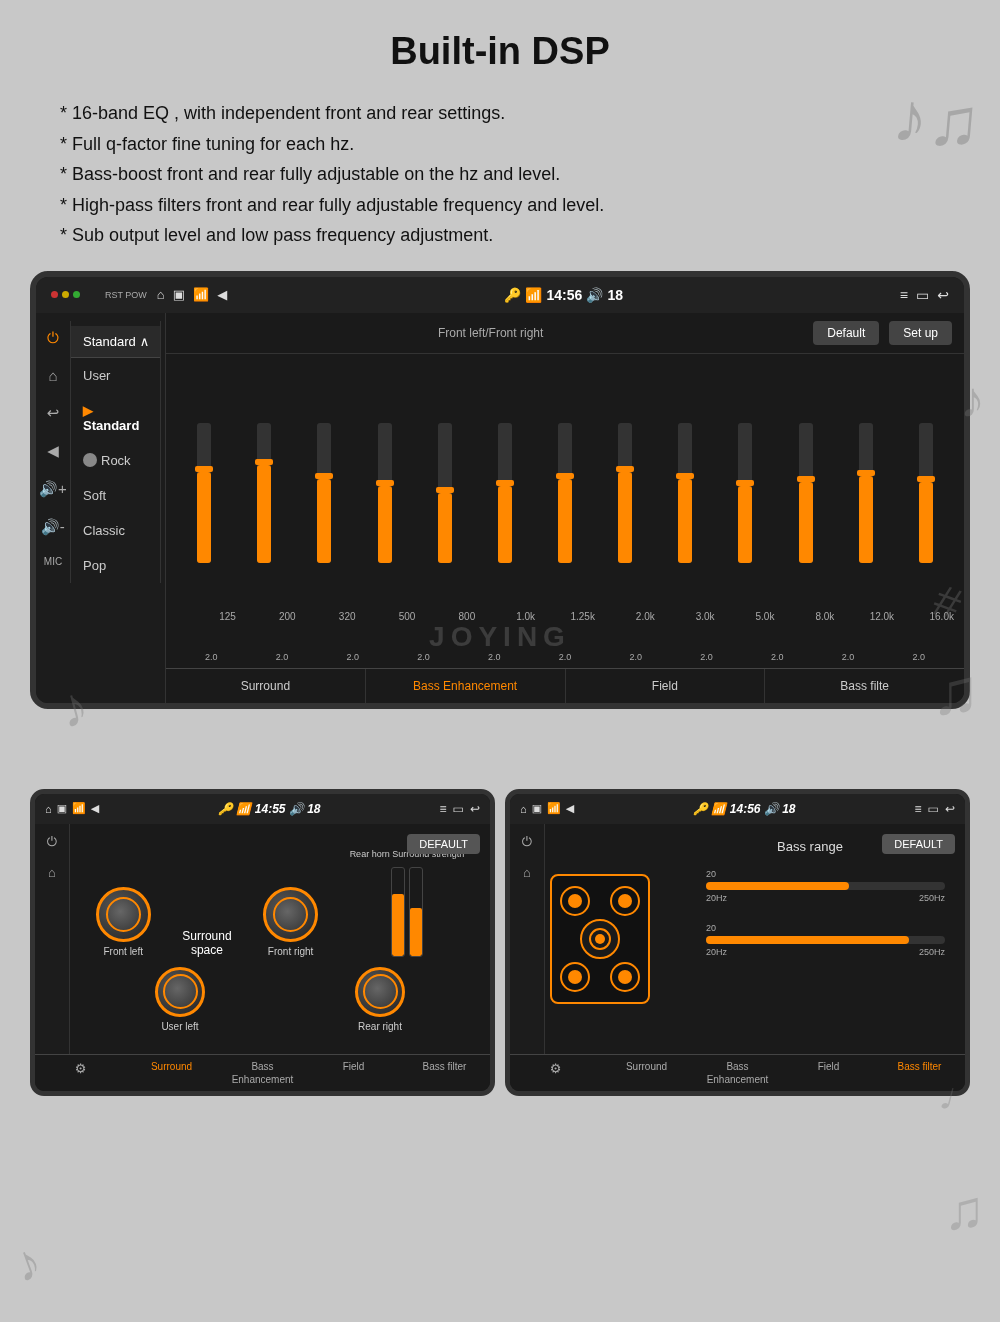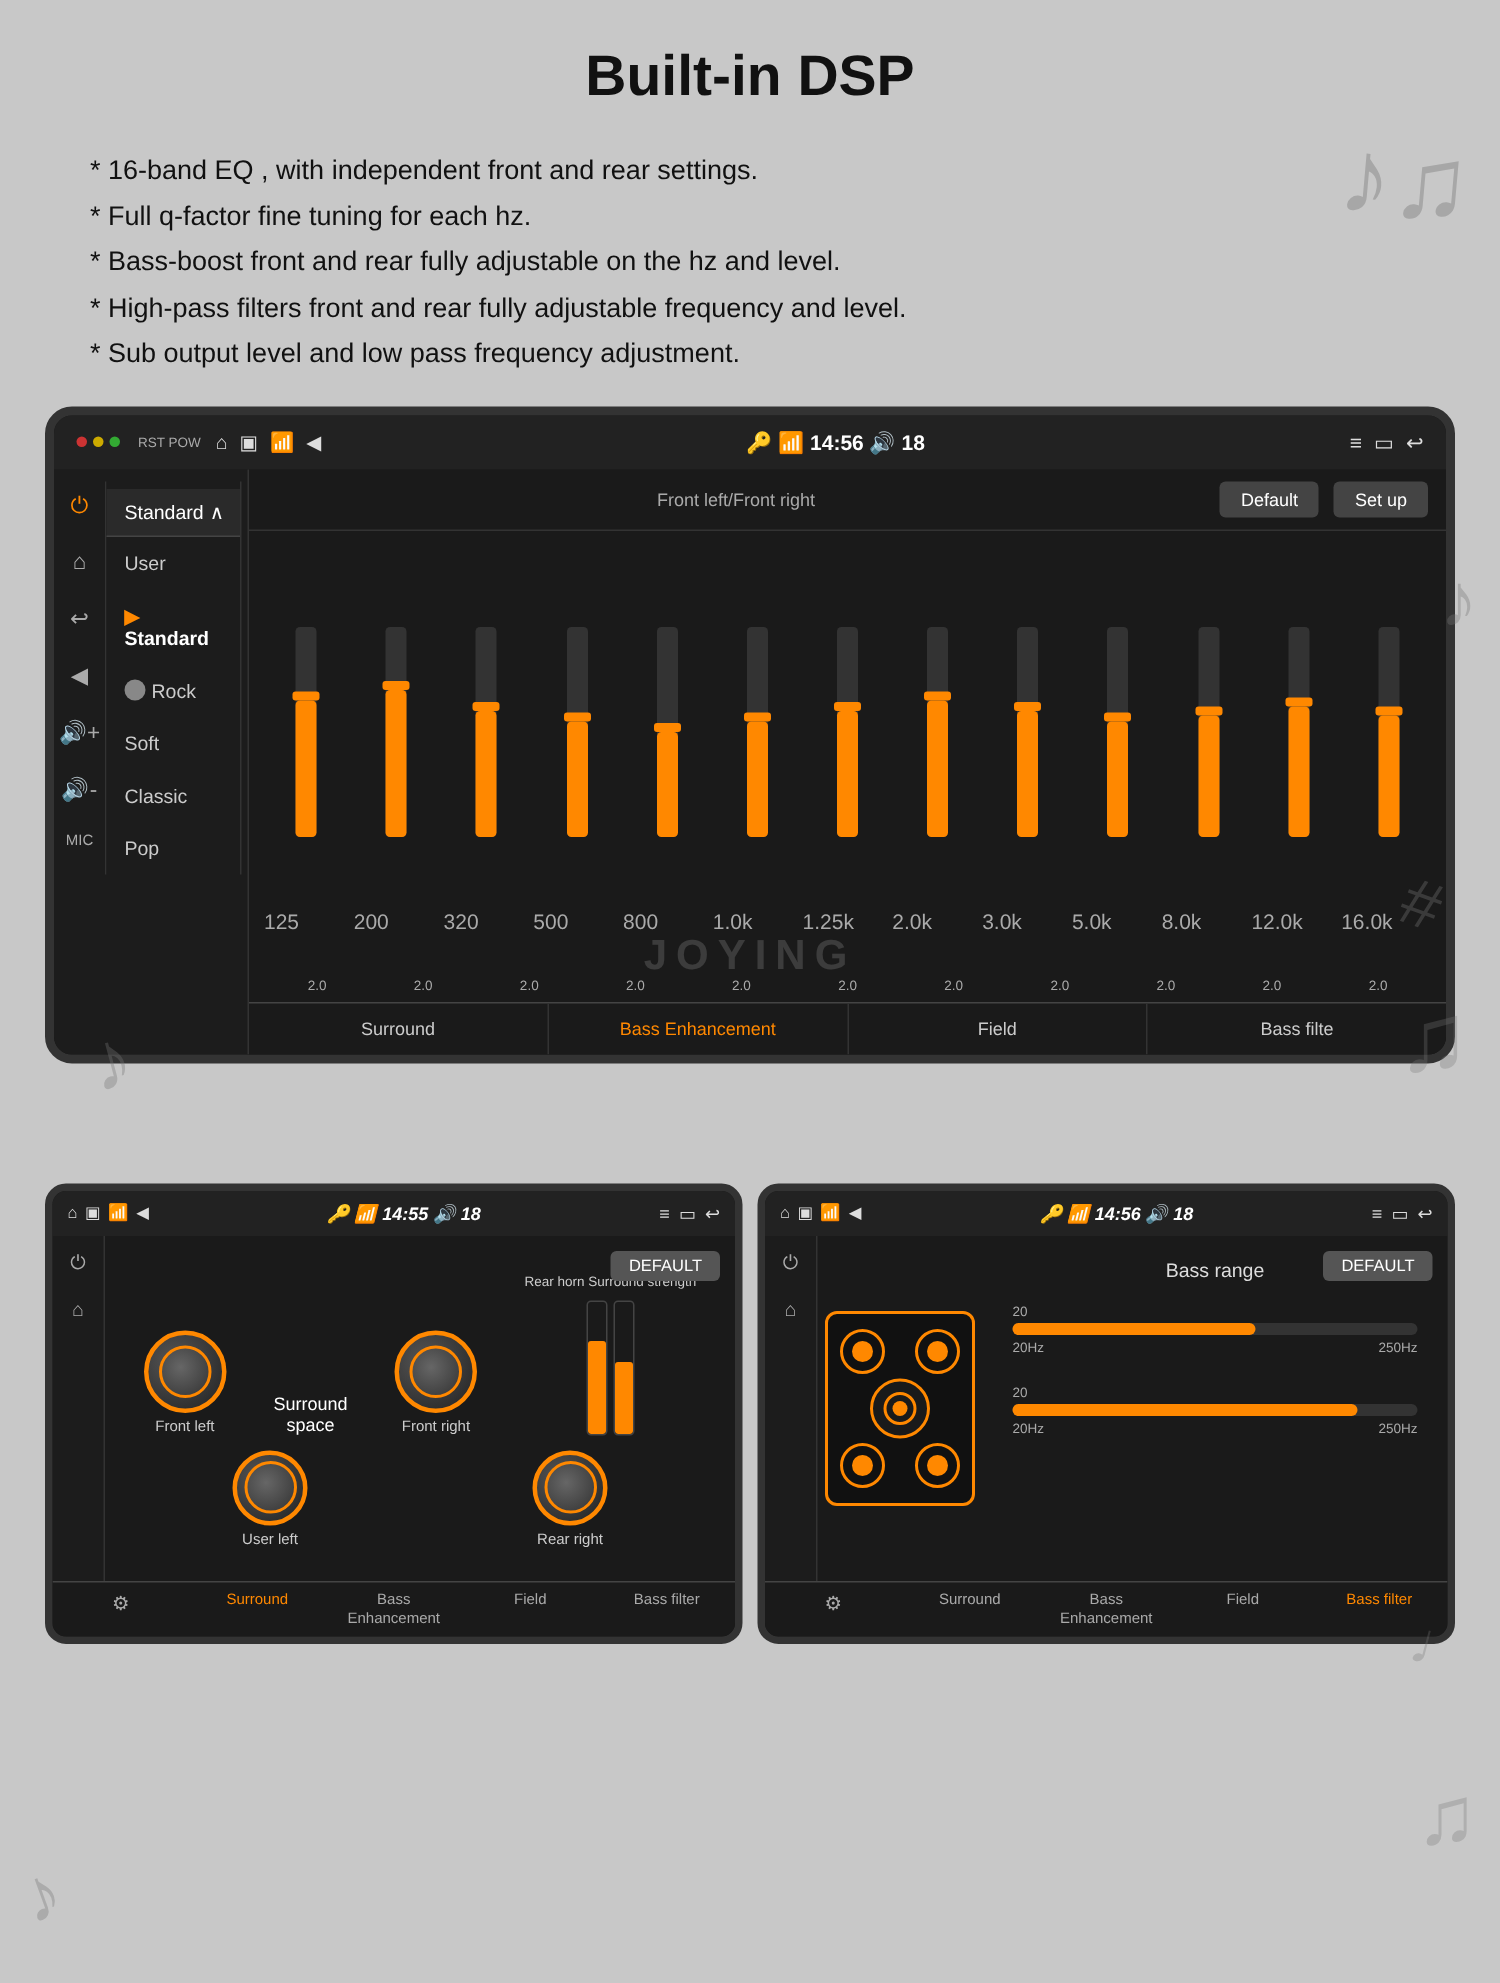--- a/index.html
+++ b/index.html
@@ -55,21 +55,21 @@
     }
     .status-dots {
       display: flex; gap: 4px;
     }
     .status-dot {
       width: 7px; height: 7px; border-radius: 50%;
     }
     .dot-red { background: #cc3333; }
     .dot-yellow { background: #ccaa00; }
     .dot-green { background: #33aa33; }
-    .status-rst { color: #aaa; font-size: 9px; margin-left: 2px; }
+    .status-rst { color: #aaa; font-size: 9px; margin-left: 15px; }
     .status-icons { display: flex; align-items: center; gap: 8px; color: #ddd; font-size: 13px; }
     .status-center { flex: 1; text-align: center; color: #fff; font-size: 14px; font-weight: bold; }
     .status-right { display: flex; gap: 8px; align-items: center; color: #ddd; font-size: 14px; }
 
     
     .dsp-content {
       display: flex;
       height: 390px;
     }
     .dsp-sidebar {
@@ -195,23 +195,23 @@
       left: -2px;
       cursor: pointer;
     }
     .eq-freq-labels {
       display: flex;
       justify-content: space-around;
       padding: 4px 10px;
     }
     .eq-freq {
       color: #aaa;
-      font-size: 14px;
-      flex: 1;
-      text-align: left;
+      font-size: 10px;
+      flex: 1;
+      text-align: right;
       margin-top: 24px;
     }
     .eq-value-labels {
       display: flex;
       justify-content: space-around;
       padding: 2px 10px 6px;
       margin-top: 24px;
     }
     .eq-value {
       color: #aaa;
@@ -398,20 +398,21 @@
     .bass-slider-group {
       display: flex;
       flex-direction: column;
       gap: 20px;
       padding: 0 10px;
     }
     .bass-slider-item {
       display: flex;
       flex-direction: column;
       gap: 3px;
+      margin-left: 31px;
     }
     .bass-slider-labels {
       display: flex;
       justify-content: space-between;
       color: #aaa;
       font-size: 9px;
     }
     .bass-slider-track {
       height: 8px;
       background: #333;

